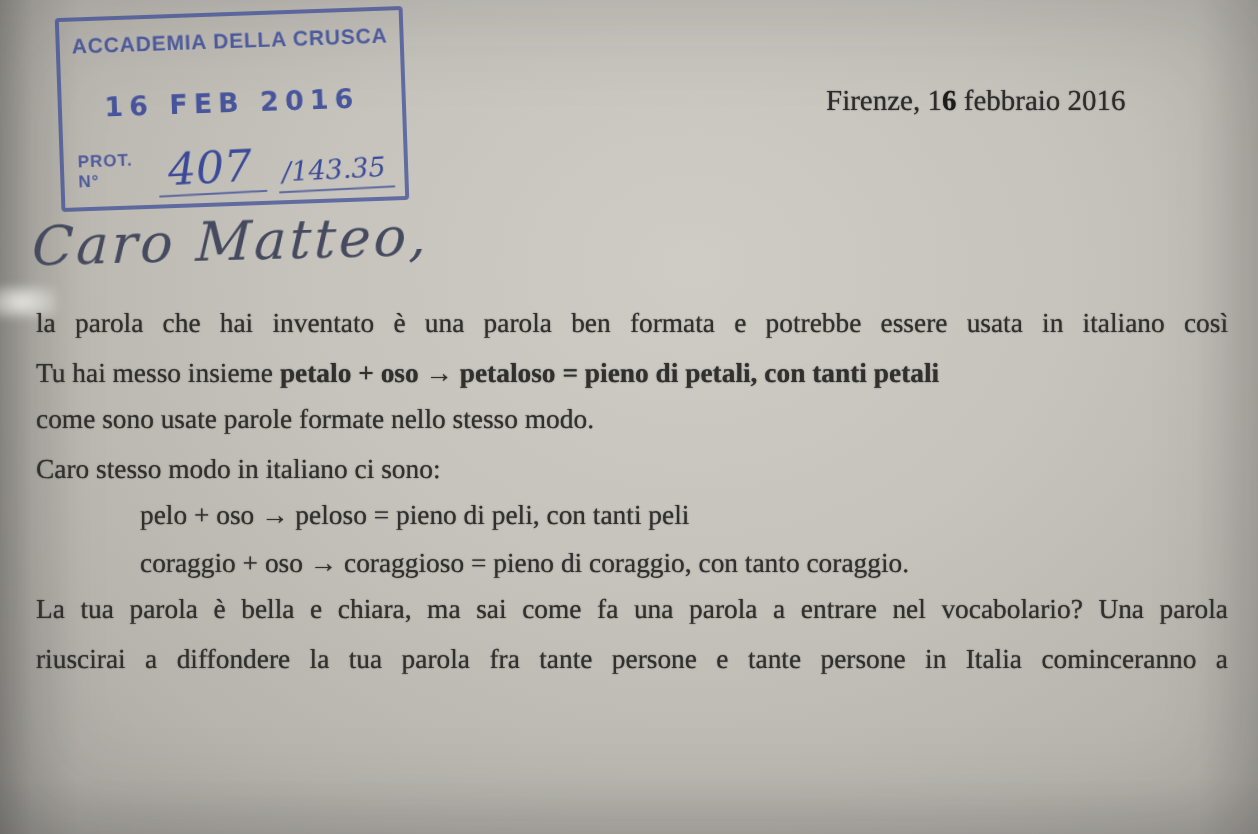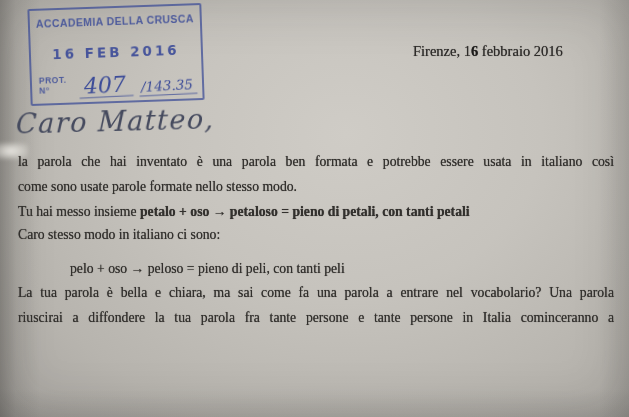--- a/index.html
+++ b/index.html
@@ -82,21 +82,21 @@
     filter: blur(0.3px);
   }
   
   .body-text {
     position: absolute; left: 18px; top: 150px; width: 596px;
     font-size: 13.7px; color: #32302d;
     text-shadow: 0 0 0.7px rgba(48,46,43,0.85);
   }
   .line { height: 24.8px; line-height: 24.8px; white-space: nowrap; }
   .line.justify { white-space: normal; text-align: justify; text-align-last: justify; }
-  .line.indent { padding-left: 52px; margin-top: 11px; }
+  .line.indent { padding-left: 52px; }
   .line .b { font-weight: bold; }
   .gap-s { height: 23.4px; line-height: 23.4px; }
 </style>
 </head>
 <body>
 
 <div id="photo">
 
   <div class="edge-chip"></div>
 
@@ -109,21 +109,22 @@
       <span class="stamp-prot-suffix">/143.35</span>
     </div>
   </div>
 
   <div class="dateline"><span>Firenze, 1</span><span class="corrected">6</span><span> febbraio 2016</span></div>
 
   <div class="salutation">Caro Matteo,</div>
 
   <div class="body-text">
     <div class="line justify">la parola che hai inventato è una parola ben formata e potrebbe essere usata in italiano così</div>
+    <div class="line gap-s"><span>Tu hai messo insieme </span><span class="b">petalo + oso → petaloso = pieno di petali, con tanti petali</span></div>
     <div class="line">come sono usate parole formate nello stesso modo.</div>
-    <div class="line gap-s"><span>Tu hai messo insieme </span><span class="b">petalo + oso → petaloso = pieno di petali, con tanti petali</span></div>
     <div class="line gap-s">Caro stesso modo in italiano ci sono:</div>
     <div class="line gap-s indent">pelo + oso → peloso = pieno di peli, con tanti peli</div>
+    <div class="line gap-s indent">coraggio + oso → coraggioso = pieno di coraggio, con tanto coraggio.</div>
     <div class="line justify">La tua parola è bella e chiara, ma sai come fa una parola a entrare nel vocabolario? Una parola</div>
     <div class="line justify">riuscirai a diffondere la tua parola fra tante persone e tante persone in Italia cominceranno a</div>
   </div>
 
 </div>
 
 </body></html>

